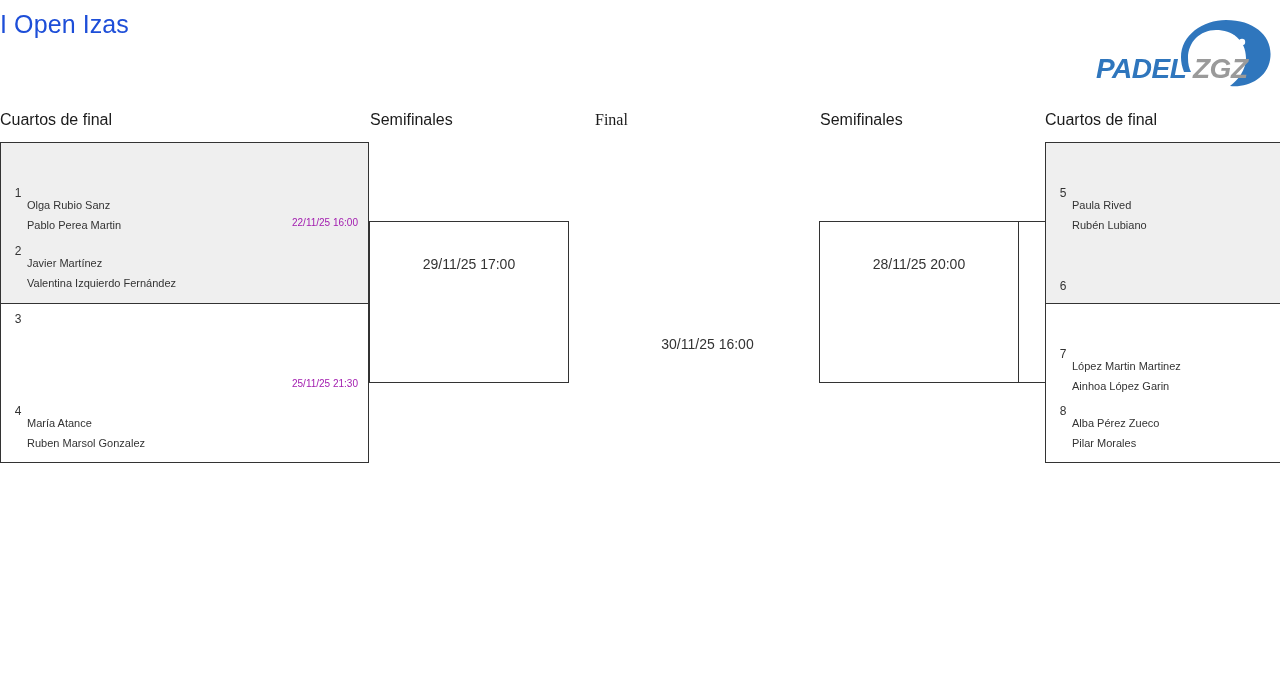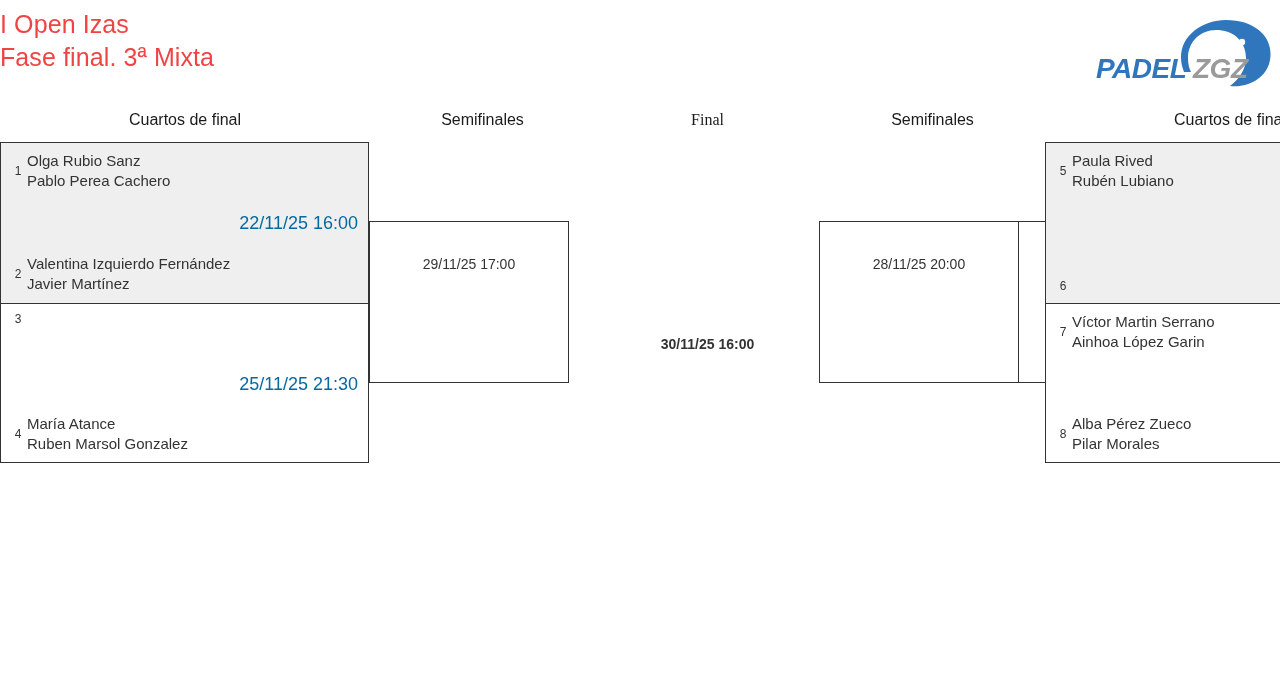--- a/index.html
+++ b/index.html
@@ -24,21 +24,21 @@
     width: 1280px;
     height: 95px;
   }
   .title-block {
     position: absolute;
     left: 0;
     top: 8px;
     font-size: 25px;
     line-height: 33px;
     font-weight: 400;
-    color: #ef4444;
+    color: #1d4ed8;
     letter-spacing: 0.1px;
     white-space: nowrap;
   }
   .title-line { display: block; }
 
   
   .logo {
     position: absolute;
     right: 6px;
     top: 16px;
@@ -46,21 +46,21 @@
     height: 76px;
   }
   .logo svg { display: block; }
 
   
   .round-heading {
     position: absolute;
     font-size: 16px;
     line-height: 20px;
     color: #1b1b1b;
-    text-align: center;
+    text-align: left;
     white-space: nowrap;
     top: 110px;
   }
   .rh-qf-left     { left: 0px;   width: 370px; }
   .rh-sf-left     { left: 370px; width: 225px; }
   .rh-final       { left: 595px; width: 225px; font-family: Liberation Serif, serif; }
   .rh-sf-right    { left: 820px; width: 225px; }
   .rh-qf-right    { left: 1045px; width: 370px; }
 
   
@@ -100,32 +100,33 @@
 
   .seed {
     font-size: 12px;
     line-height: 14px;
     color: #333333;
     width: 18px;
     flex: 0 0 18px;
     text-align: center;
   }
   .players {
-    font-size: 15px;
+    font-size: 11px;
     line-height: 19.5px;
     color: #333333;
     white-space: nowrap;
+    margin-top: 45px;
   }
   .player-line { display: block; }
 
   .match-date {
     position: absolute;
-    font-size: 18px;
+    font-size: 10px;
     line-height: 18px;
-    color: #0369a1;
+    color: #a21caf;
     white-space: nowrap;
   }
   .qf-col.left .match-date {
     right: 10px;
     top: 71px;
   }
 
   
   .stub {
     position: absolute;
@@ -166,31 +167,29 @@
   .final-date {
     position: absolute;
     top: 335px;
     left: 595px;
     width: 225px;
     text-align: center;
     font-size: 14px;
     line-height: 18px;
     color: #333333;
     white-space: nowrap;
-    font-weight: bold;
   }
 </style>
 </head>
 <body>
 
 <div class="page-header">
 
   <div class="title-block">
     <span class="title-line">I Open Izas</span>
-    <span class="title-line">Fase final. 3ª Mixta</span>
   </div>
 
   <div class="logo">
     <svg width="186" height="76" viewBox="0 0 186 76" xmlns="http://www.w3.org/2000/svg">
 
       <path d="M96 56 C84 26, 110 4, 138 4 C168 4, 186 22, 182 44 C179 62, 160 72, 142 70 C150 64, 158 54, 158 42 C158 24, 144 14, 128 14 C112 14, 100 26, 100 42 C100 48, 101 52, 103 56 Z" fill="#2f76bd"></path>
 
       <g fill="#ffffff">
         <circle cx="122" cy="24" r="3.2"></circle>
         <circle cx="133" cy="21" r="3.2"></circle>
@@ -219,29 +218,29 @@
 
 <div class="bracket">
 
   <div class="qf-col left">
 
     <div class="match shaded">
       <div class="team top">
         <span class="seed">1</span>
         <span class="players">
           <span class="player-line">Olga Rubio Sanz</span>
-          <span class="player-line">Pablo Perea Cachero</span>
+          <span class="player-line">Pablo Perea Martin</span>
         </span>
       </div>
       <div class="match-date">22/11/25 16:00</div>
       <div class="team bottom">
         <span class="seed">2</span>
         <span class="players">
+          <span class="player-line">Javier Martínez</span>
           <span class="player-line">Valentina Izquierdo Fernández</span>
-          <span class="player-line">Javier Martínez</span>
         </span>
       </div>
     </div>
 
     <div class="match divider">
       <div class="team top">
         <span class="seed">3</span>
       </div>
       <div class="match-date">25/11/25 21:30</div>
       <div class="team bottom">
@@ -268,21 +267,21 @@
 
       <div class="team bottom">
         <span class="seed">6</span>
       </div>
     </div>
 
     <div class="match divider">
       <div class="team top">
         <span class="seed">7</span>
         <span class="players">
-          <span class="player-line">Víctor Martin Serrano</span>
+          <span class="player-line">López Martin Martinez</span>
           <span class="player-line">Ainhoa López Garin</span>
         </span>
       </div>
 
       <div class="team bottom">
         <span class="seed">8</span>
         <span class="players">
           <span class="player-line">Alba Pérez Zueco</span>
           <span class="player-line">Pilar Morales</span>
         </span>

